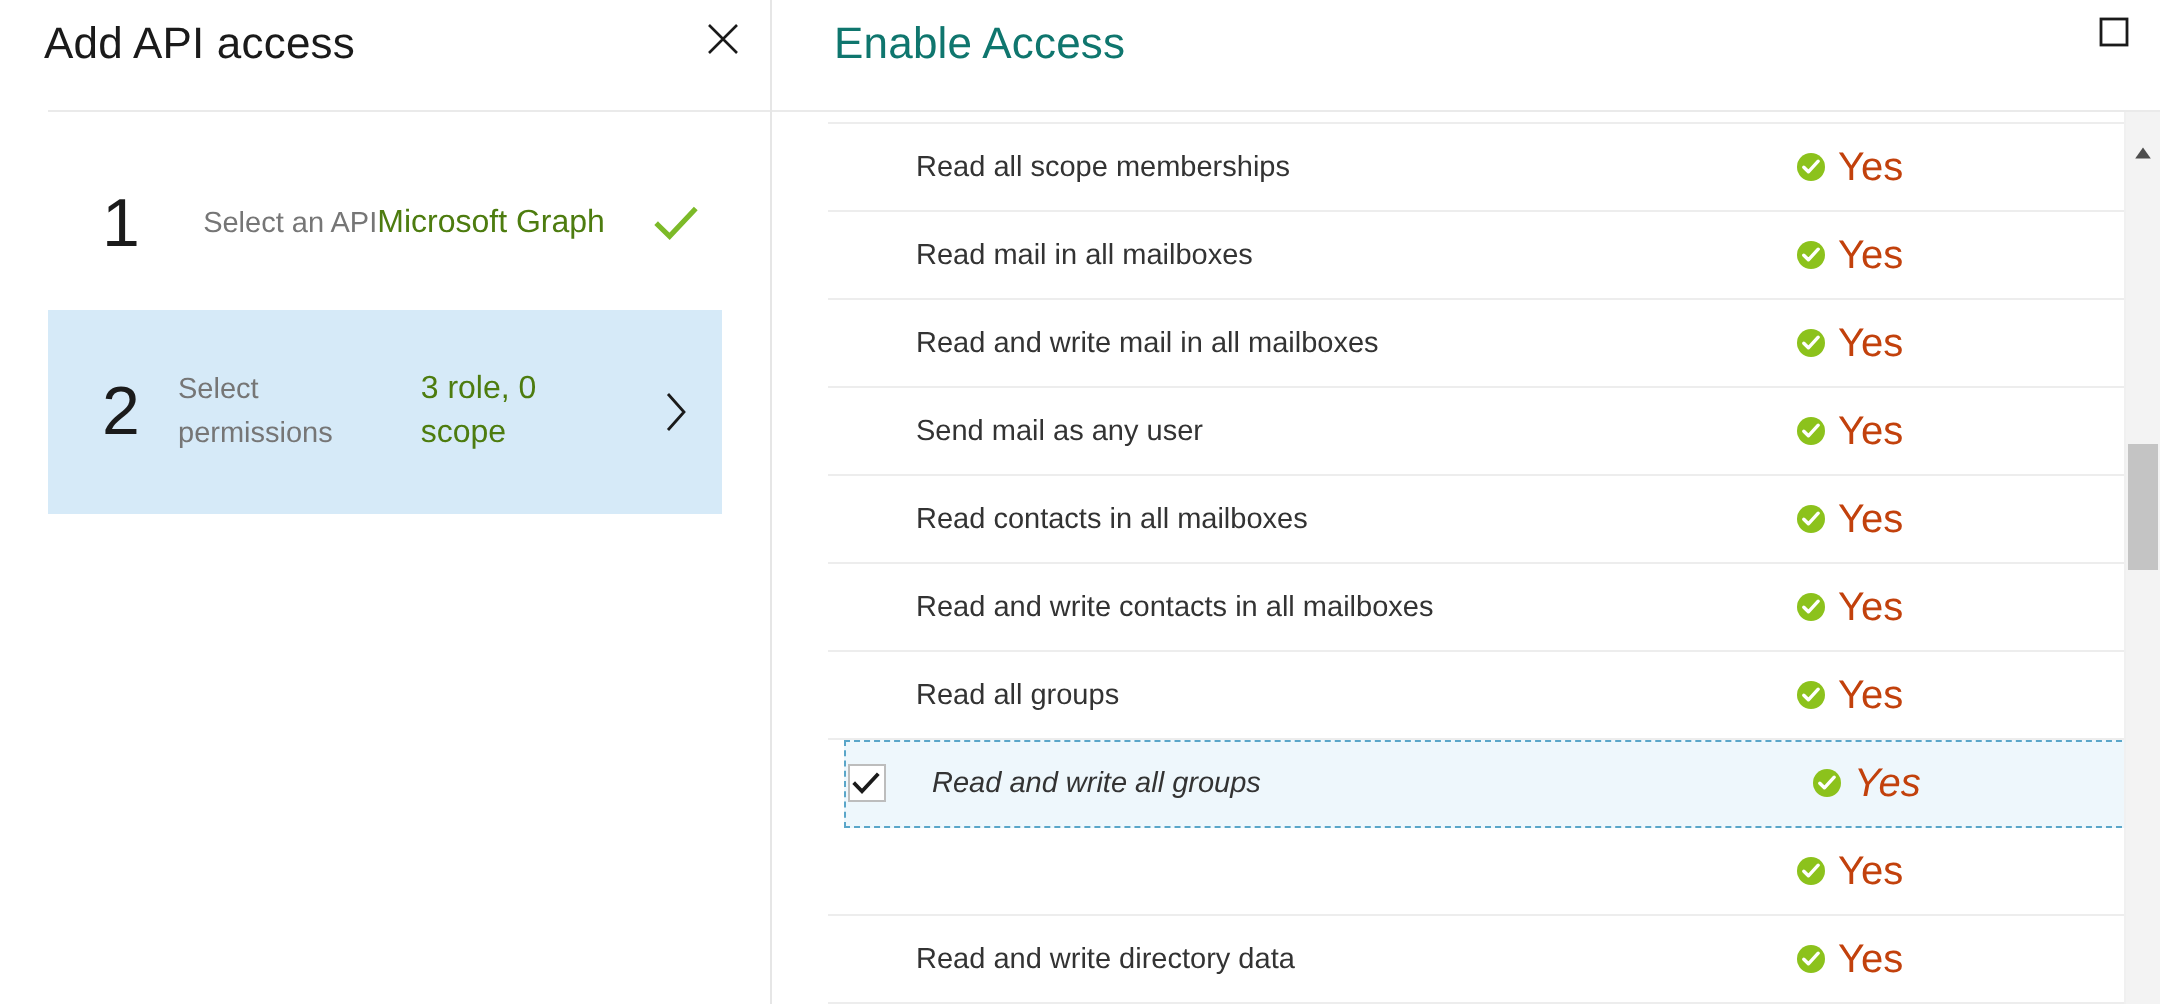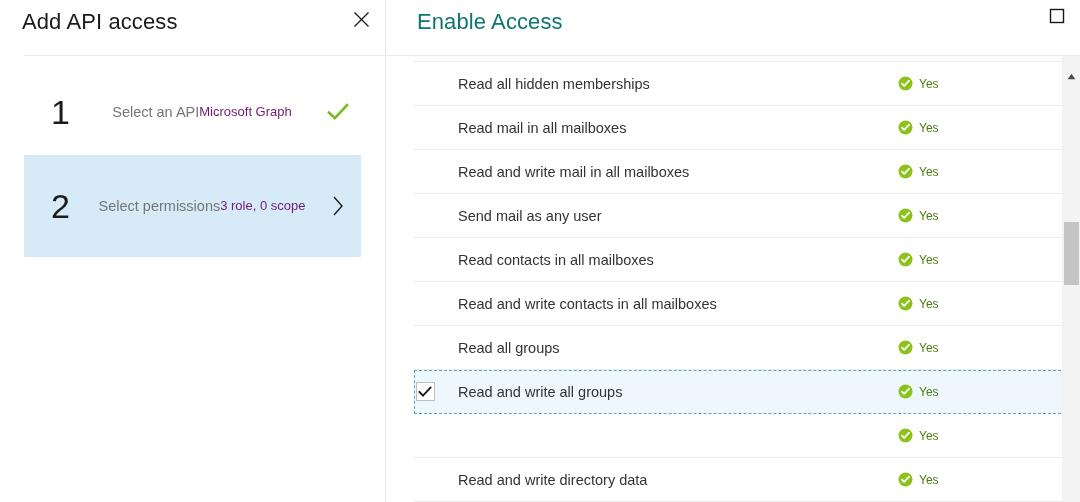--- a/index.html
+++ b/index.html
@@ -108,22 +108,22 @@
     flex-direction: row;
     justify-content: center;
     flex: 1 1 auto;
   }
   .step-label {
     font-size: 14.5px;
     color: #767676;
     line-height: 22px;
   }
   .step-sub {
-    font-size: 13px;
-    color: #701a75;
+    font-size: 16px;
+    color: #4d7c0f;
     line-height: 22px;
   }
   .step-right {
     flex: 0 0 46px;
     display: flex;
     align-items: center;
     justify-content: center;
   }
   .green-check svg { display: block; }
   .chevron svg { display: block; }
@@ -194,22 +194,23 @@
     align-items: center;
     margin-left: 28px;
     margin-right: 14px;
     cursor: pointer;
   }
   .perm-row.selected {
     background: #eef7fc;
     border-bottom: 1px solid transparent;
     outline: 1px dashed #5aa6c9;
     outline-offset: -1px;
-    margin-left: 28px;
+    margin-left: 36px;
     margin-right: 14px;
+    font-style: italic;
   }
   .perm-check {
     position: absolute;
     left: 0px;
     width: 22px;
     height: 22px;
     display: flex;
     align-items: center;
     justify-content: center;
   }
@@ -231,22 +232,22 @@
     white-space: nowrap;
   }
   .perm-status {
     position: absolute;
     left: 484px;
     display: flex;
     align-items: center;
     gap: 6px;
   }
   .status-text {
-    font-size: 12px;
-    color: #4d7c0f;
+    font-size: 20px;
+    color: #c2410c;
     line-height: 20px;
   }
   .yes-icon svg { display: block; }
 
   
   .scrollbar {
     position: absolute;
     right: 0;
     top: 56px;
     bottom: 0;
@@ -345,21 +346,21 @@
     </div>
     <div class="right-divider"></div>
 
     <div class="list-viewport">
       <div class="list-inner" id="perm-list">
           <div class="perm-row">
             <div class="perm-name"></div>
           </div>
           <div class="perm-row">
             <div class="perm-check"></div>
-            <div class="perm-name">Read all hidden memberships</div>
+            <div class="perm-name">Read all scope memberships</div>
             <div class="perm-status">
               <span class="yes-icon">
                 <svg width="15" height="15" viewBox="0 0 15 15">
                   <circle cx="7.5" cy="7.5" r="7" fill="#8cc21c"></circle>
                   <path d="M3.9 7.6 L6.2 9.9 L11.1 4.6" stroke="#ffffff" stroke-width="1.7" fill="none" stroke-linecap="round" stroke-linejoin="round"></path>
                 </svg>
               </span>
               <span class="status-text">Yes</span>
             </div>
           </div>

